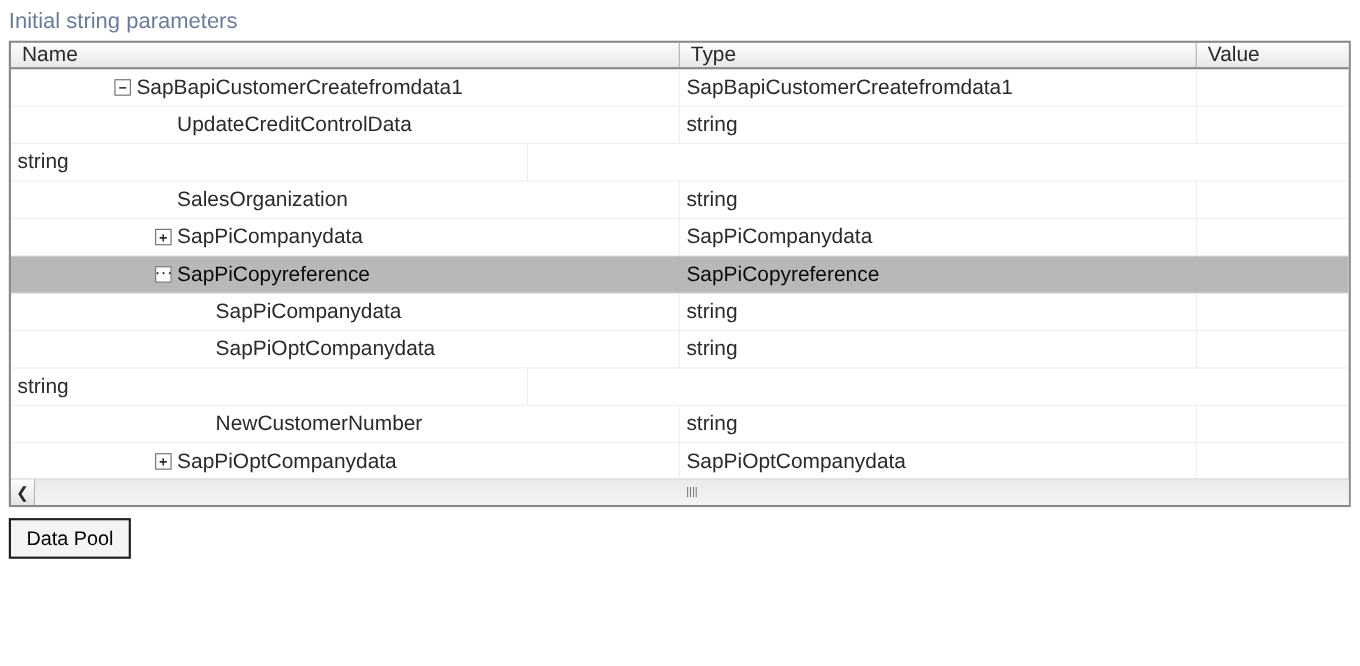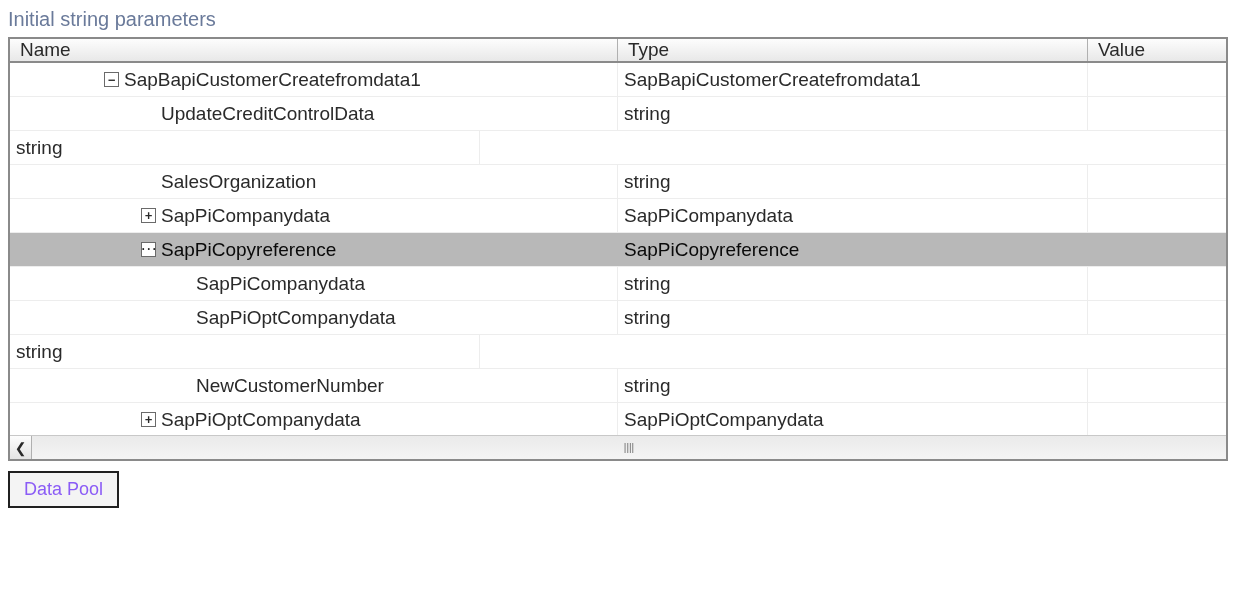--- a/index.html
+++ b/index.html
@@ -124,21 +124,21 @@
       color: #6a6a6a;
       font-size: 10px;
       letter-spacing: 0px;
     }
     .data-pool-btn {
       margin-top: 10px;
       padding: 6px 14px;
       border: 2px solid #202020;
       background: #f4f4f4;
       font-size: 18px;
-      color: #8b5cf6;
+      color: #000000;
       cursor: pointer;
       display: inline-block;
     }
   </style>
 </head>
 <body>
 
 
 
 <div class="section-title">Initial string parameters</div>

